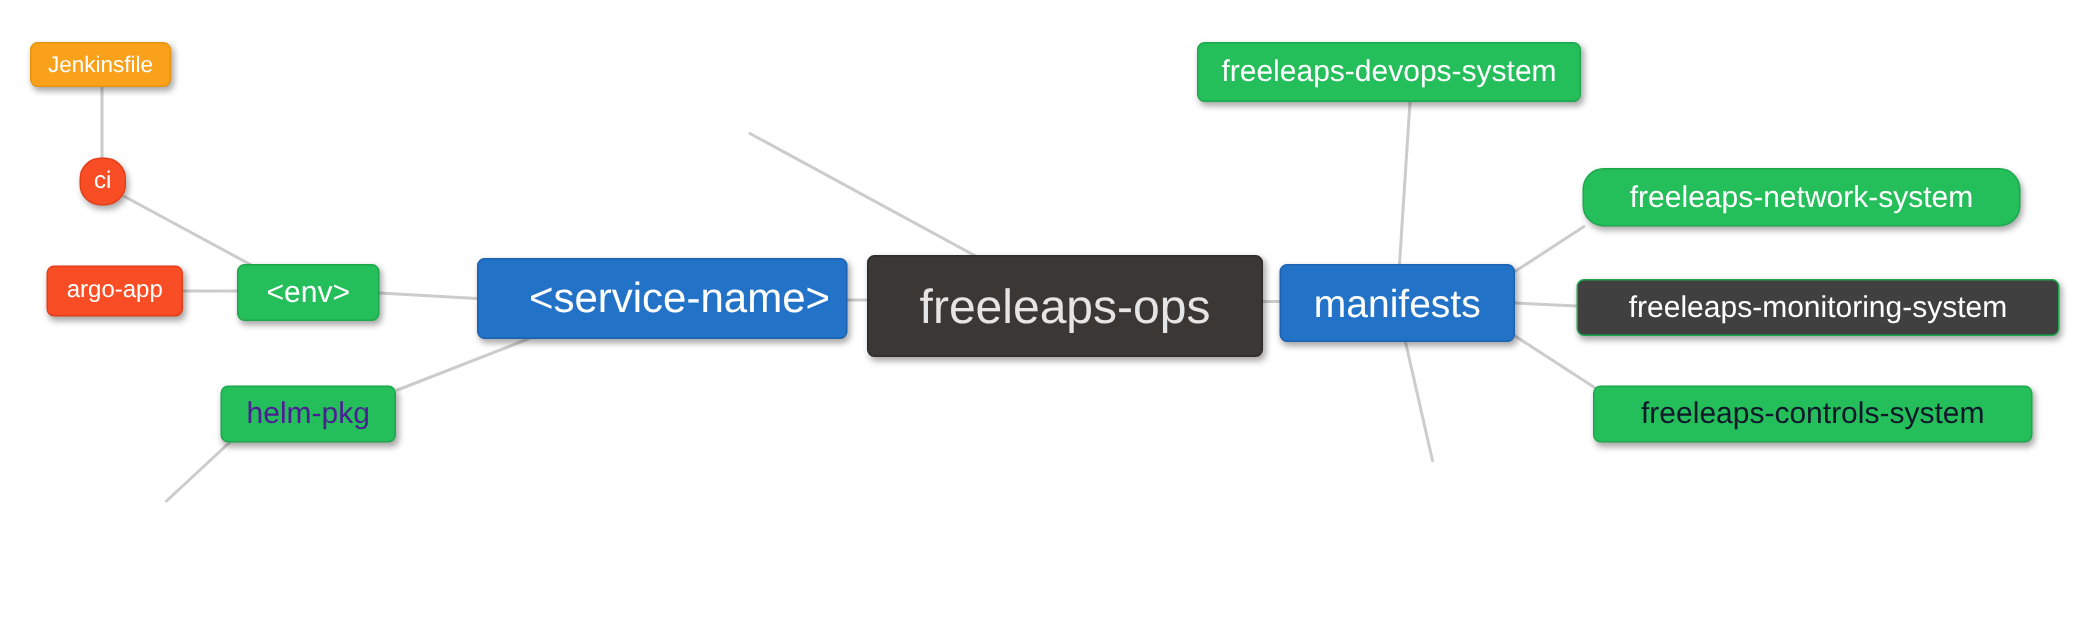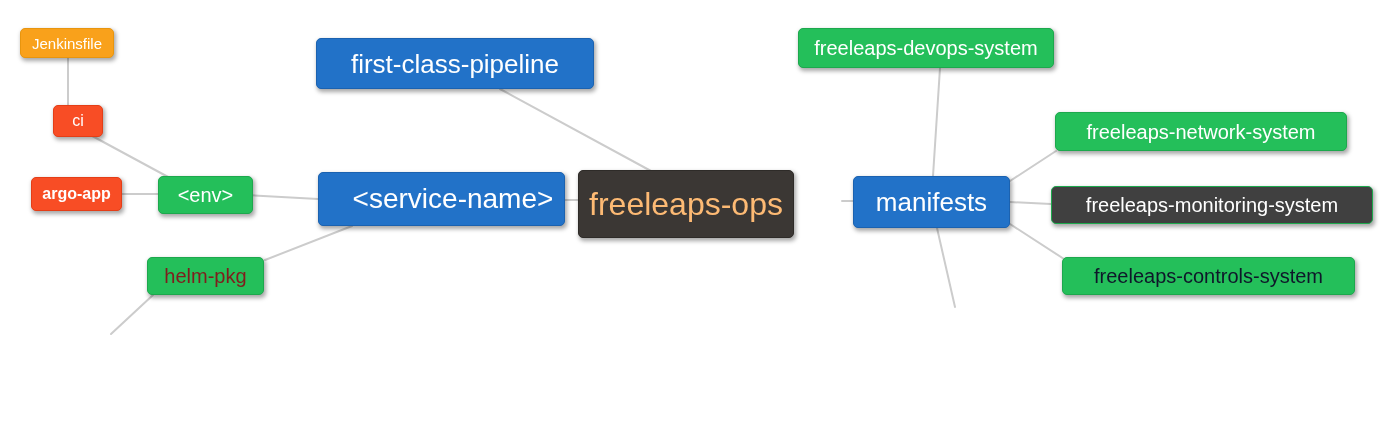--- a/index.html
+++ b/index.html
@@ -42,25 +42,24 @@
       <line x1="565" y1="200" x2="578" y2="200" stroke="#cccccc" stroke-width="2" stroke-linecap="round"></line>
       <line x1="842" y1="201" x2="853" y2="201" stroke="#cccccc" stroke-width="2" stroke-linecap="round"></line>
       <line x1="933" y1="176" x2="940" y2="68" stroke="#cccccc" stroke-width="2" stroke-linecap="round"></line>
       <line x1="1010" y1="181" x2="1056" y2="151" stroke="#cccccc" stroke-width="2" stroke-linecap="round"></line>
       <line x1="1010" y1="202" x2="1051" y2="204" stroke="#cccccc" stroke-width="2" stroke-linecap="round"></line>
       <line x1="1010" y1="224" x2="1064" y2="259" stroke="#cccccc" stroke-width="2" stroke-linecap="round"></line>
       <line x1="937" y1="228" x2="955" y2="307" stroke="#cccccc" stroke-width="2" stroke-linecap="round"></line>
     </svg>
 
 <div class="node" style="left: 20px; top: 28px; width: 94px; height: 30px; background: rgb(249, 161, 27); border-color: rgb(232, 149, 14); font-size: 15px; color: rgb(255, 255, 255);">Jenkinsfile</div>
-    <div class="node" style="left: 53px; top: 105px; width: 50px; height: 32px; background: rgb(248, 77, 37); border-color: rgb(228, 62, 23); font-size: 16px; color: rgb(255, 255, 255);">ci</div>
-    <div class="node" style="left: 31px; top: 177px; width: 91px; height: 34px; background: rgb(248, 77, 37); border-color: rgb(228, 62, 23); font-size: 16px; color: rgb(255, 255, 255); font-weight: bold;">argo-app</div>
+    <div class="node" style="left: 53px; top: 105px; width: 31px; height: 32px; background: rgb(248, 77, 37); border-color: rgb(228, 62, 23); font-size: 16px; color: rgb(255, 255, 255); border-radius: 14px;">ci</div>
+    <div class="node" style="left: 31px; top: 177px; width: 91px; height: 34px; background: rgb(248, 77, 37); border-color: rgb(228, 62, 23); font-size: 16px; color: rgb(255, 255, 255);">argo-app</div>
     <div class="node" style="left: 158px; top: 176px; width: 95px; height: 38px; background: rgb(36, 191, 90); border-color: rgb(29, 168, 77); font-size: 20px; color: rgb(255, 255, 255);">&lt;env&gt;</div>
-    <div class="node" style="left: 147px; top: 257px; width: 117px; height: 38px; background: rgb(36, 191, 90); border-color: rgb(29, 168, 77); font-size: 20px; color: #7f1d1d;">helm-pkg</div>
-    <div class="node" style="left: 316px; top: 38px; width: 278px; height: 51px; background: rgb(34, 114, 200); border-color: rgb(27, 98, 176); font-size: 26px; color: rgb(255, 255, 255);">first-class-pipeline</div>
+    <div class="node" style="left: 147px; top: 257px; width: 117px; height: 38px; background: rgb(36, 191, 90); border-color: rgb(29, 168, 77); font-size: 20px; color: #4c1d95;">helm-pkg</div>
     <div class="node" style="left: 318px; top: 172px; width: 247px; height: 54px; background: rgb(34, 114, 200); border-color: rgb(27, 98, 176); font-size: 28px; color: rgb(255, 255, 255); padding-left: 23px;">&lt;service-name&gt;</div>
-    <div class="node" style="left: 578px; top: 170px; width: 216px; height: 68px; background: rgb(59, 55, 52); border-color: rgb(46, 43, 40); font-size: 32px; color: #fdba74;">freeleaps-ops</div>
+    <div class="node" style="left: 578px; top: 170px; width: 264px; height: 68px; background: rgb(59, 55, 52); border-color: rgb(46, 43, 40); font-size: 32px; color: #e5e5e5;">freeleaps-ops</div>
     <div class="node" style="left: 853px; top: 176px; width: 157px; height: 52px; background: rgb(34, 114, 200); border-color: rgb(27, 98, 176); font-size: 26px; color: rgb(255, 255, 255);">manifests</div>
     <div class="node" style="left: 798px; top: 28px; width: 256px; height: 40px; background: rgb(36, 191, 90); border-color: rgb(29, 168, 77); font-size: 20px; color: rgb(255, 255, 255);">freeleaps-devops-system</div>
-    <div class="node" style="left: 1055px; top: 112px; width: 292px; height: 39px; background: rgb(36, 191, 90); border-color: rgb(29, 168, 77); font-size: 20px; color: rgb(255, 255, 255);">freeleaps-network-system</div>
+    <div class="node" style="left: 1055px; top: 112px; width: 292px; height: 39px; background: rgb(36, 191, 90); border-color: rgb(29, 168, 77); font-size: 20px; color: rgb(255, 255, 255); border-radius: 14px;">freeleaps-network-system</div>
     <div class="node" style="left: 1051px; top: 186px; width: 322px; height: 38px; background: #404040; border-color: rgb(29, 168, 77); font-size: 20px; color: rgb(255, 255, 255);">freeleaps-monitoring-system</div>
     <div class="node" style="left: 1062px; top: 257px; width: 293px; height: 38px; background: rgb(36, 191, 90); border-color: rgb(29, 168, 77); font-size: 20px; color: #0f172a;">freeleaps-controls-system</div>
   </div>
 
 </body></html>

